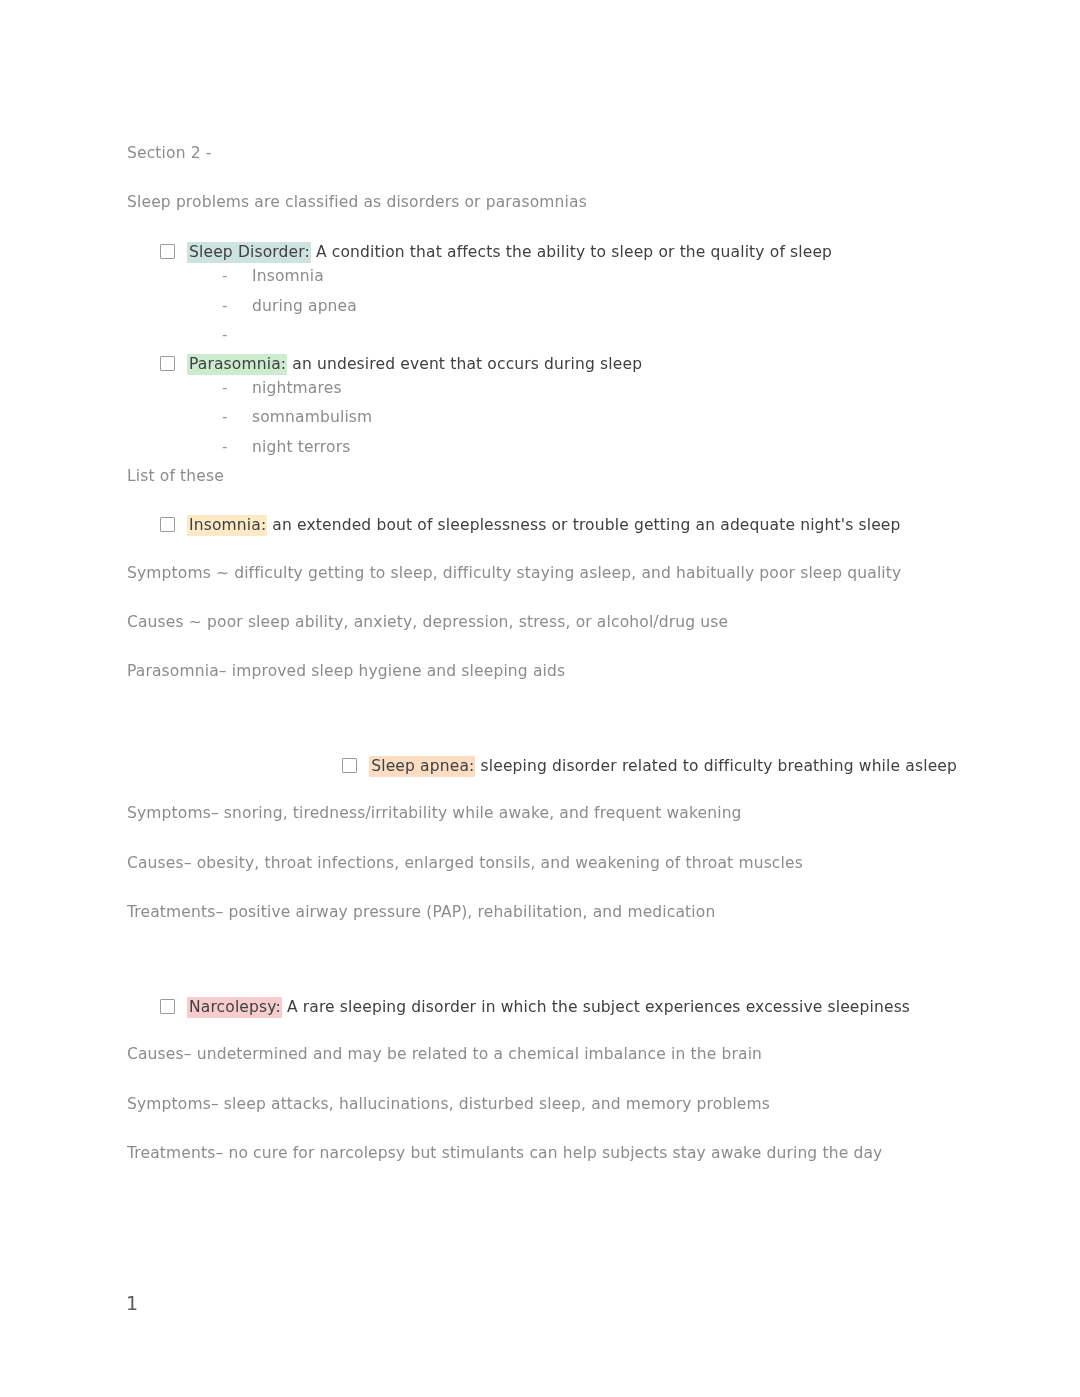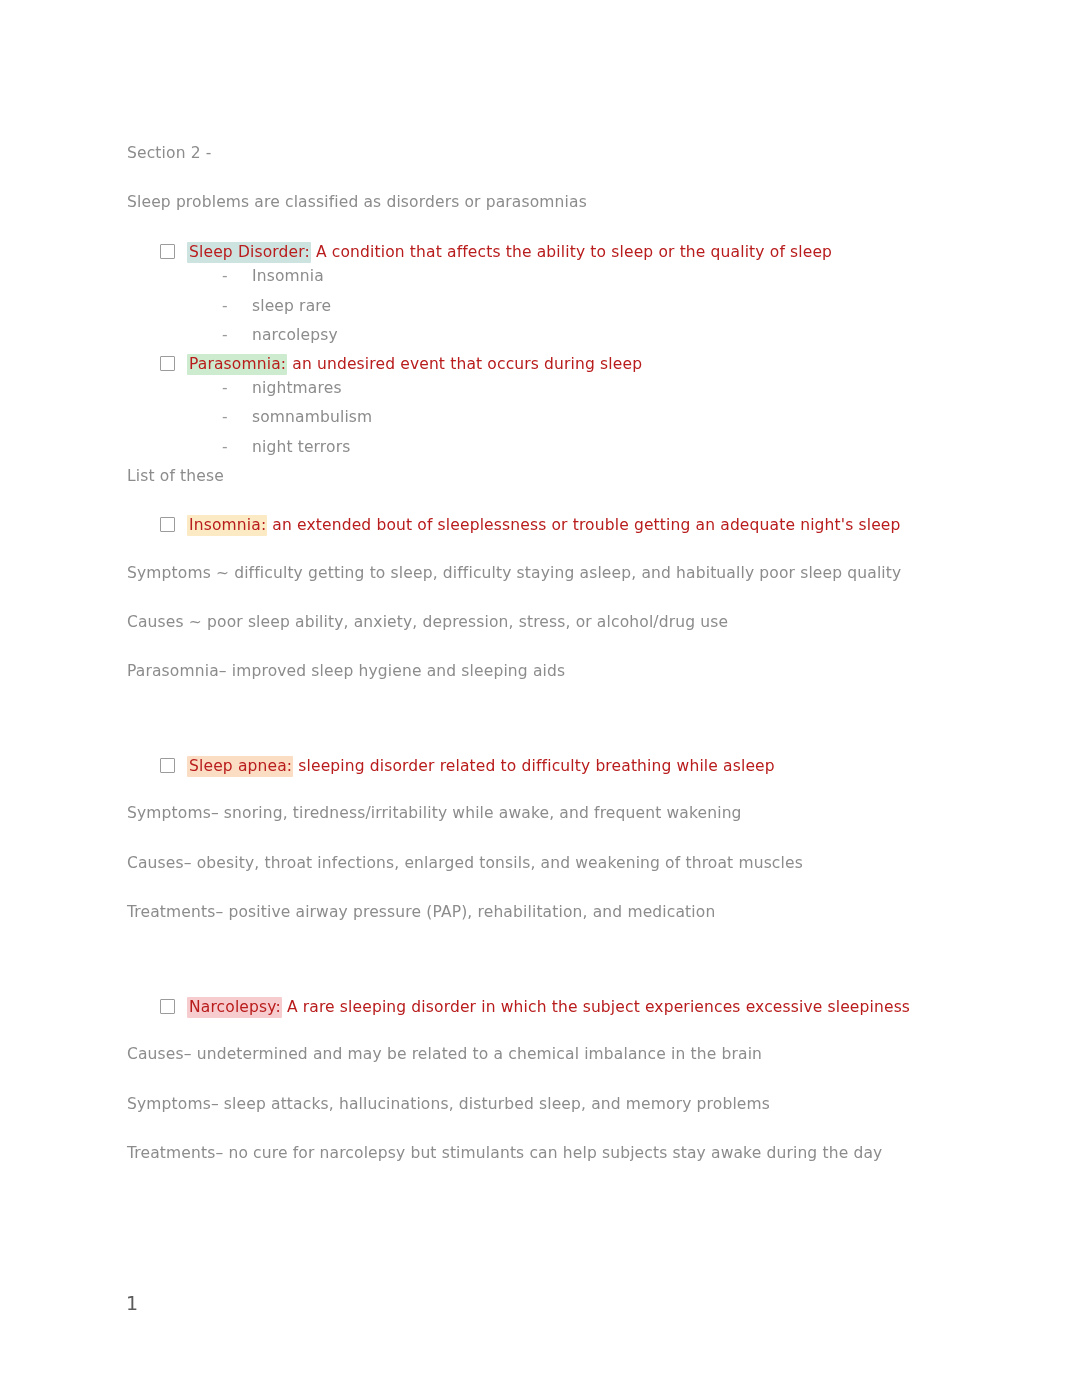--- a/index.html
+++ b/index.html
@@ -63,21 +63,21 @@
     border-radius: 1px;
     background: #ffffff;
     margin-top: 2px;
     margin-right: 12px;
     box-sizing: border-box;
   }
 
   .check-text {
     font-size: 15.5px;
     line-height: 1.32;
-    color: #b91c1c;
+    color: #404040;
     letter-spacing: 0.15px;
   }
 
   .hl {
     padding: 1px 1px 2px 2px;
     border-radius: 1px;
   }
   .hl-teal   { background: #cde3e0; }
   .hl-green  { background: #cdebce; }
   .hl-yellow { background: #fbeac4; }
@@ -142,25 +142,24 @@
         <span class="checkbox"></span>
         <span class="check-text"><span class="hl hl-teal">Sleep Disorder:</span><span> A condition that affects the ability to sleep or the quality of sleep</span></span>
       </div>
       <ul class="sublist">
         <li>
           <span class="dash">-</span>
           <span class="item-label">Insomnia</span>
         </li>
         <li>
           <span class="dash">-</span>
-          <span class="item-label">sleep rare</span>
-        </li>
-        <li>
-          <span class="dash">-</span>
-          <span class="item-label">narcolepsy</span>
+          <span class="item-label">during apnea</span>
+        </li>
+        <li>
+          <span class="dash">-</span>
         </li>
       </ul>
     </div>
 
     <div class="sec-block block-group">
       <div class="check-row">
         <span class="checkbox"></span>
         <span class="check-text"><span class="hl hl-green">Parasomnia:</span><span> an undesired event that occurs during sleep</span></span>
       </div>
       <ul class="sublist">
@@ -187,21 +186,21 @@
         <span class="check-text"><span class="hl hl-yellow">Insomnia:</span><span> an extended bout of sleeplessness or trouble getting an adequate night's sleep</span></span>
       </div>
       <p class="para">Symptoms ~ difficulty getting to sleep, difficulty staying asleep, and habitually poor sleep quality</p>
       <p class="para">Causes ~ poor sleep ability, anxiety, depression, stress, or alcohol/drug use</p>
       <p class="para">Parasomnia– improved sleep hygiene and sleeping aids</p>
     </div>
 
     <div class="gap-big"></div>
 
     <div class="sec-block">
-      <div class="check-row" style="margin-bottom:27px;">
+      <div class="check-row" style="margin-bottom:27px;justify-content:flex-end;">
         <span class="checkbox"></span>
         <span class="check-text"><span class="hl hl-orange">Sleep apnea:</span><span> sleeping disorder related to difficulty breathing while asleep</span></span>
       </div>
       <p class="para">Symptoms– snoring, tiredness/irritability while awake, and frequent wakening</p>
       <p class="para">Causes– obesity, throat infections, enlarged tonsils, and weakening of throat muscles</p>
       <p class="para">Treatments– positive airway pressure (PAP), rehabilitation, and medication</p>
     </div>
 
     <div class="gap-big"></div>
 

